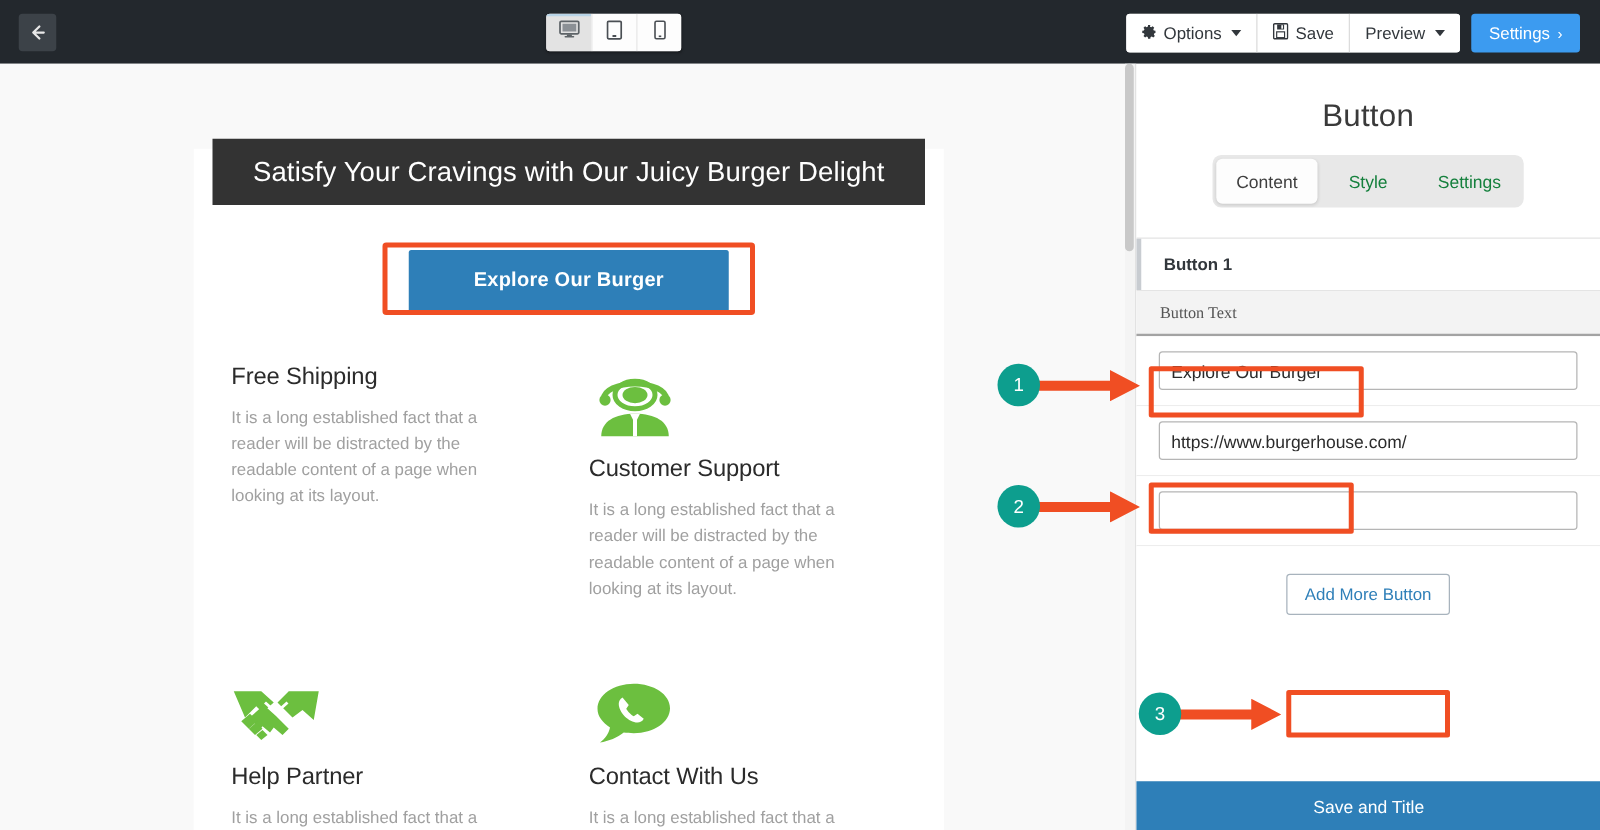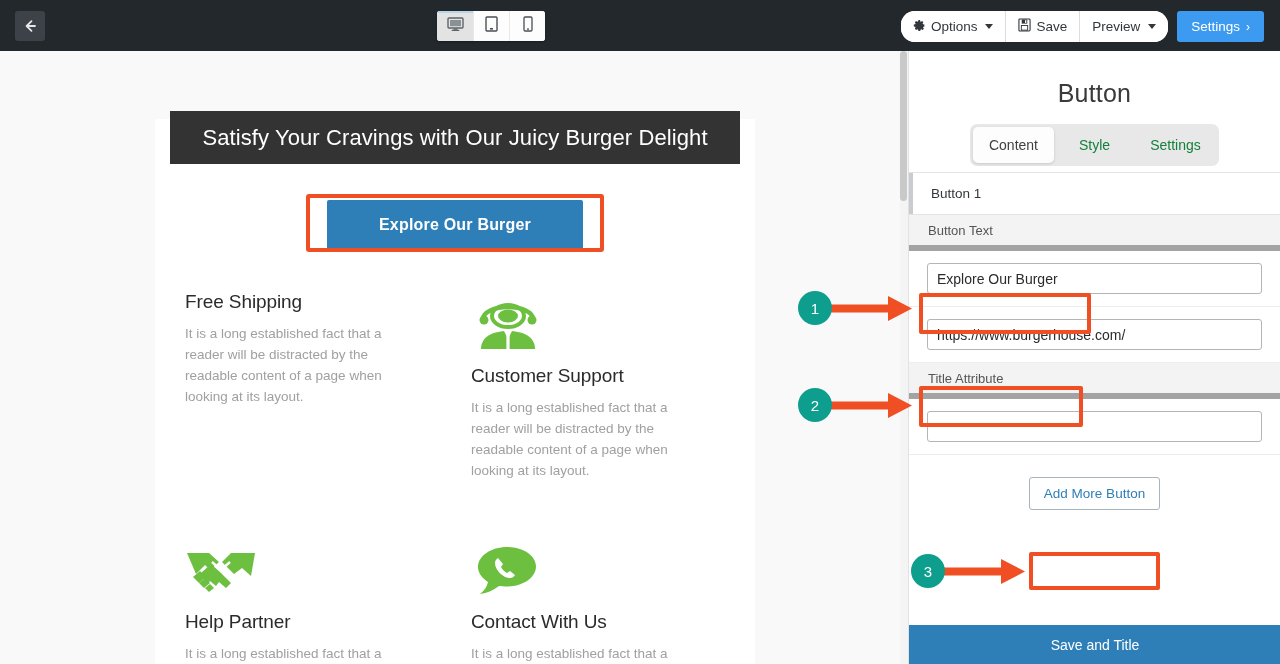--- a/index.html
+++ b/index.html
@@ -36,21 +36,21 @@
   .device-btn.active{background:#e3e3e3;}
   .device-btn.active:after{
     content:"";position:absolute;left:0;top:0;right:0;height:2px;background:#b9d5e8;
   }
   .device-btn + .device-btn{border-left:1px solid #e8e8e8;}
 
   .topbar-right{
     position:absolute;right:16px;top:11px;height:31px;display:flex;align-items:stretch;
   }
   .btn-group{
-    display:flex;background:#ffffff;border-radius:14px;overflow:hidden;height:31px;
+    display:flex;background:#ffffff;border-radius:3px;overflow:hidden;height:31px;
   }
   .tb-btn{
     display:flex;align-items:center;gap:5px;padding:0 12px;height:31px;
     font-size:13.5px;color:#32373c;cursor:pointer;background:#fff;white-space:nowrap;
   }
   .tb-btn + .tb-btn{border-left:1px solid #dcdcdc;}
   .settings-btn{
     margin-left:9px;height:31px;display:flex;align-items:center;
     padding:0 14px;background:#3c9bf0;color:#fff;border-radius:3px;
     font-size:13.5px;cursor:pointer;white-space:nowrap;
@@ -110,42 +110,42 @@
   .panel{
     position:absolute;left:908px;top:51px;width:372px;height:613px;
     background:#ffffff;border-left:1px solid #e2e2e2;box-sizing:border-box;
     overflow:hidden;
   }
   .panel-title{
     text-align:center;font-size:25px;color:#3a3a3a;font-weight:normal;
     margin:28px 0 16px 0;letter-spacing:.2px;
   }
   .tabs{
-    margin:0 auto 6px auto;width:249px;height:42px;background:#e8e8e8;
+    margin:0 auto 24px auto;width:249px;height:42px;background:#e8e8e8;
     border-radius:7px;display:flex;align-items:center;padding:3px;box-sizing:border-box;
   }
   .tab{
     flex:1;height:36px;display:flex;align-items:center;justify-content:center;
     font-size:14px;color:#15803d;cursor:pointer;border-radius:5px;
   }
   .tab.active{background:#fdfdfd;color:#3f3f3f;box-shadow:0 1px 3px rgba(0,0,0,.14);}
 
   .accordion-row{
     height:43px;border-top:1px solid #e4e4e4;border-bottom:1px solid #e4e4e4;
     background:#fff;display:flex;align-items:center;cursor:pointer;
     box-sizing:border-box;position:relative;
   }
   .accordion-row:before{
     content:"";position:absolute;left:0;top:0;bottom:0;width:4px;background:#c8ccd1;
   }
-  .accordion-row span{font-size:13.5px;font-weight:normal;color:#32373c;margin-left:22px;}
+  .accordion-row span{font-size:13.5px;font-weight:bold;color:#32373c;margin-left:22px;}
 
   .field-label{
-    background:#f3f3f3;border-bottom:6px solid #a3a3a3;height:36px;
-    display:flex;align-items:center;box-sizing:border-box;
+    background:#f3f3f3;border-bottom:2px solid #a3a3a3;height:36px;
+    display:flex;align-items:center;box-sizing:border-box;font-family:Liberation Serif, serif;
   }
   .field-label span{font-size:13px;color:#555;margin-left:19px;}
   .field-input-row{
     background:#fff;padding:12px 18px;box-sizing:border-box;
     border-bottom:1px solid #ededed;
   }
   .txt-input{
     width:100%;height:31px;box-sizing:border-box;border:1px solid #b5b5b5;
     border-radius:3px;padding:0 9px;font-size:14px;color:#2b2b2b;
     font-family:"Liberation Sans","DejaVu Sans",sans-serif;background:#fff;outline:none;
@@ -357,23 +357,20 @@
       <span>Button Text</span>
     </div>
     <div class="field-input-row">
       <input class="txt-input" type="text" value="Explore Our Burger" style="">
     </div>
 
     <div class="field-input-row">
       <input class="txt-input" type="text" value="https://www.burgerhouse.com/" style="">
     </div>
 
-    <div class="field-label">
-      <span>Title Attribute</span>
-    </div>
     <div class="field-input-row">
       <input class="txt-input" type="text" value="" style="">
     </div>
 
     <div class="addmore-row">
       <button class="add-more-btn">Add More Button</button>
     </div>
 
     <div class="save-close">Save and Title</div>
   </div>

